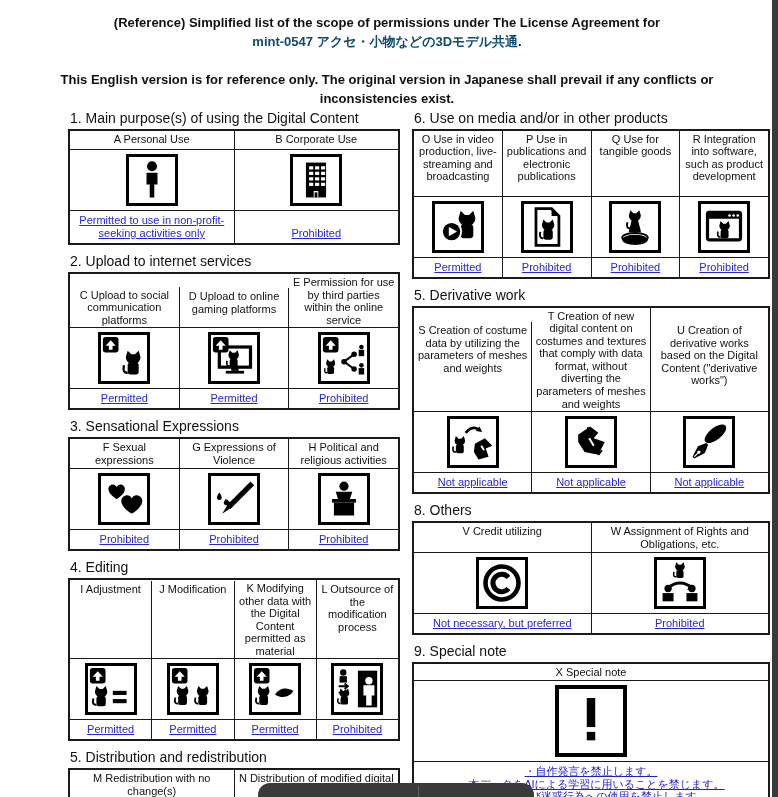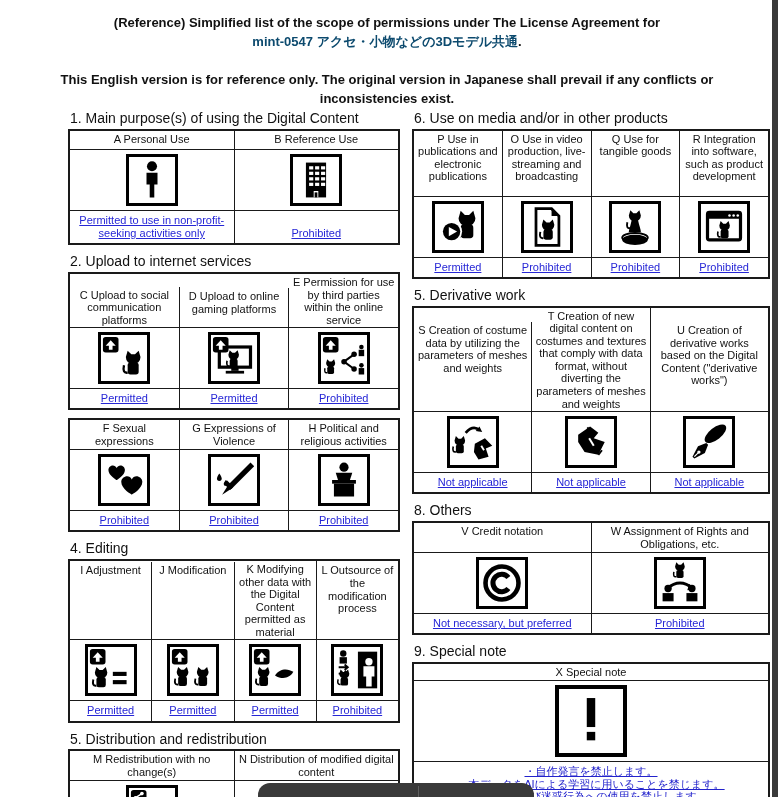--- a/index.html
+++ b/index.html
@@ -59,21 +59,21 @@
     <div class="disclaimer">This English version is for reference only. The original version in Japanese shall prevail if any conflicts or inconsistencies exist.</div>
   </div>
 
   <div class="col col-left">
 
     <div class="section s1">
       <div class="sec-head">1. Main purpose(s) of using the Digital Content</div>
       <div class="tbl">
         <div class="row headrow">
           <div class="cell">A Personal Use</div>
-          <div class="cell">B  Reference Use</div>
+          <div class="cell">B  Corporate Use</div>
         </div>
         <div class="row iconrow">
           <div class="cell">
               <div class="ibox">
                 <span class="icon"><svg viewBox="0 0 48 48">
                     <circle cx="24" cy="9" r="5.5"></circle>
                     <path d="M18 16h12v13h-3.5v14h-5V29H18z"></path>
                   </svg></span>
               </div>
             </div>
@@ -182,20 +182,21 @@
               <span class="status">Permitted</span>
             </div>
           <div class="cell">
               <span class="status">Prohibited</span>
             </div>
         </div>
       </div>
     </div>
 
     <div class="section s3">
+      <div class="sec-head">3. Sensational Expressions</div>
       <div class="tbl">
         <div class="row headrow">
           <div class="cell">F Sexual expressions</div>
           <div class="cell">G Expressions of Violence</div>
           <div class="cell">H Political and religious activities</div>
         </div>
         <div class="row iconrow">
           <div class="cell">
               <div class="ibox">
                 <span class="icon"><svg viewBox="0 0 48 48">
@@ -385,22 +386,22 @@
     </div>
 
   </div>
 
   <div class="col col-right">
 
     <div class="section s6">
       <div class="sec-head">6. Use on media and/or in other products</div>
       <div class="tbl">
         <div class="row headrow">
+          <div class="cell">O Use in video production, live-streaming and broadcasting</div>
           <div class="cell">P Use in publications and electronic publications</div>
-          <div class="cell">O Use in video production, live-streaming and broadcasting</div>
           <div class="cell">Q Use for tangible goods</div>
           <div class="cell">R Integration into software, such as product development</div>
         </div>
         <div class="row iconrow">
           <div class="cell">
               <div class="ibox">
                 <span class="icon"><svg viewBox="0 0 48 48">
                     <g transform="translate(20,4) scale(1.15)">
                       <path d="M4 9l2-7 4 4h4l4-4 2 7a8 8 0 01-16 0z"></path>
                       <rect x="6" y="15" width="12" height="13" rx="3"></rect>
@@ -527,21 +528,21 @@
               <span class="status">Not applicable</span>
             </div>
         </div>
       </div>
     </div>
 
     <div class="section s8">
       <div class="sec-head">8. Others</div>
       <div class="tbl">
         <div class="row headrow">
-          <div class="cell">V Credit notation</div>
+          <div class="cell">V Credit utilizing</div>
           <div class="cell">W Assignment of Rights and Obligations, etc.</div>
         </div>
         <div class="row iconrow">
           <div class="cell">
               <div class="ibox">
                 <span class="icon"><svg viewBox="0 0 48 48">
                     <circle cx="24" cy="24" r="18" fill="none" stroke="#000" stroke-width="5"></circle>
                     <path d="M31 18a9.5 9.5 0 100 12" fill="none" stroke="#000" stroke-width="5.5"></path>
                   </svg></span>
               </div>

